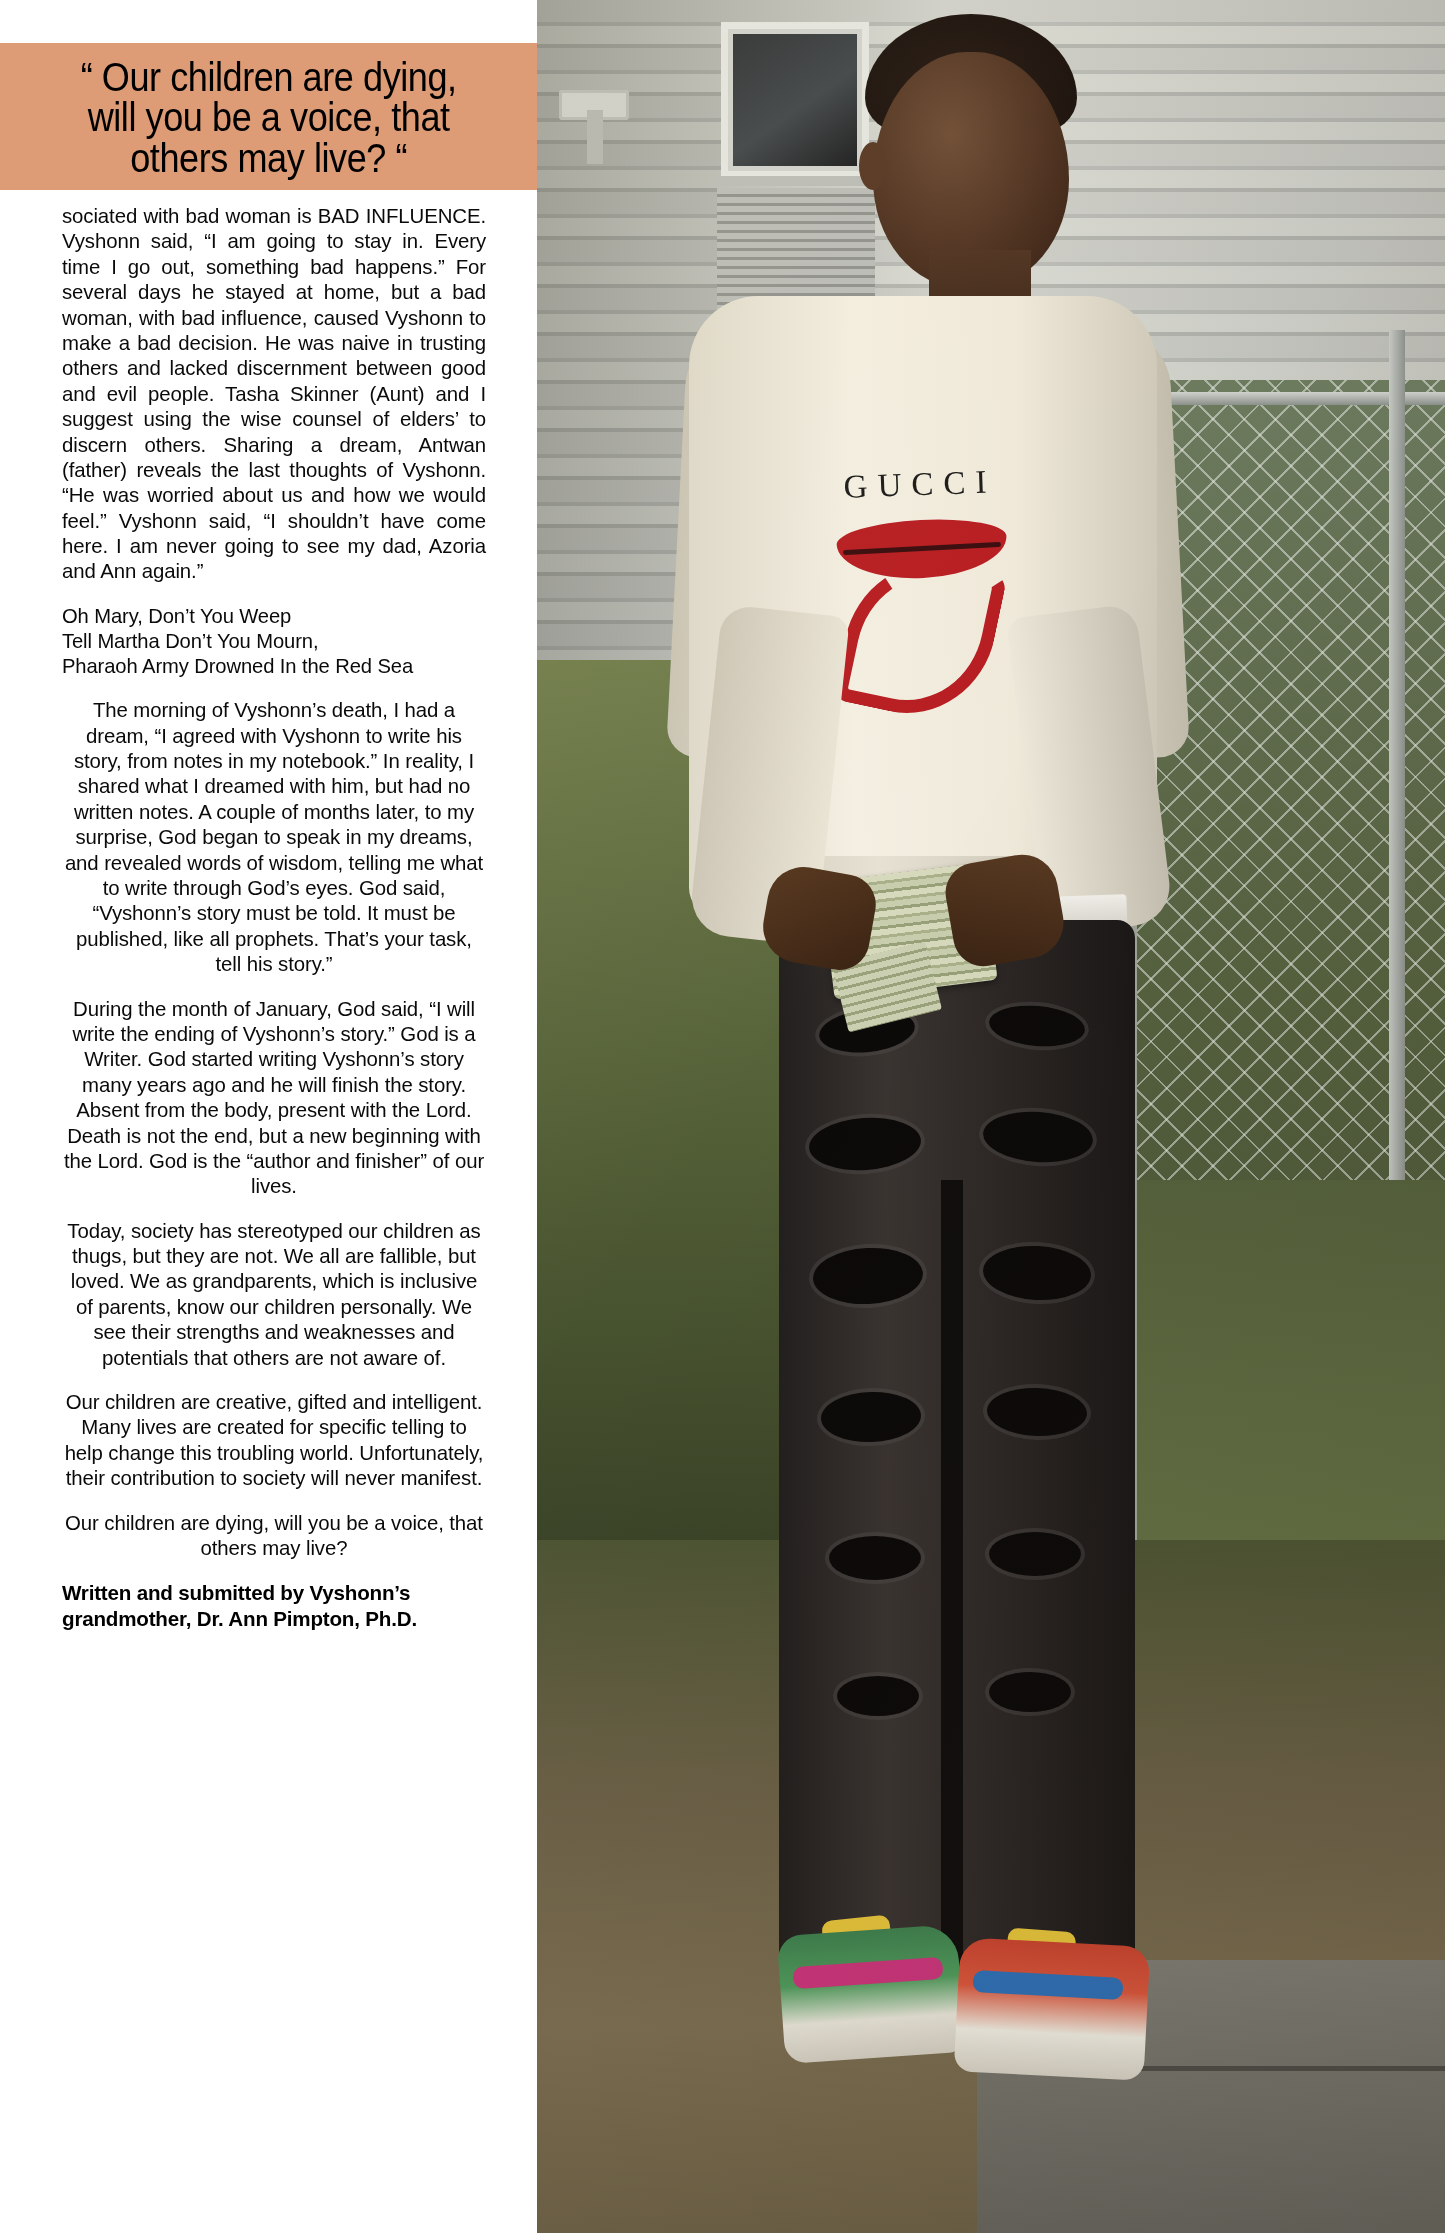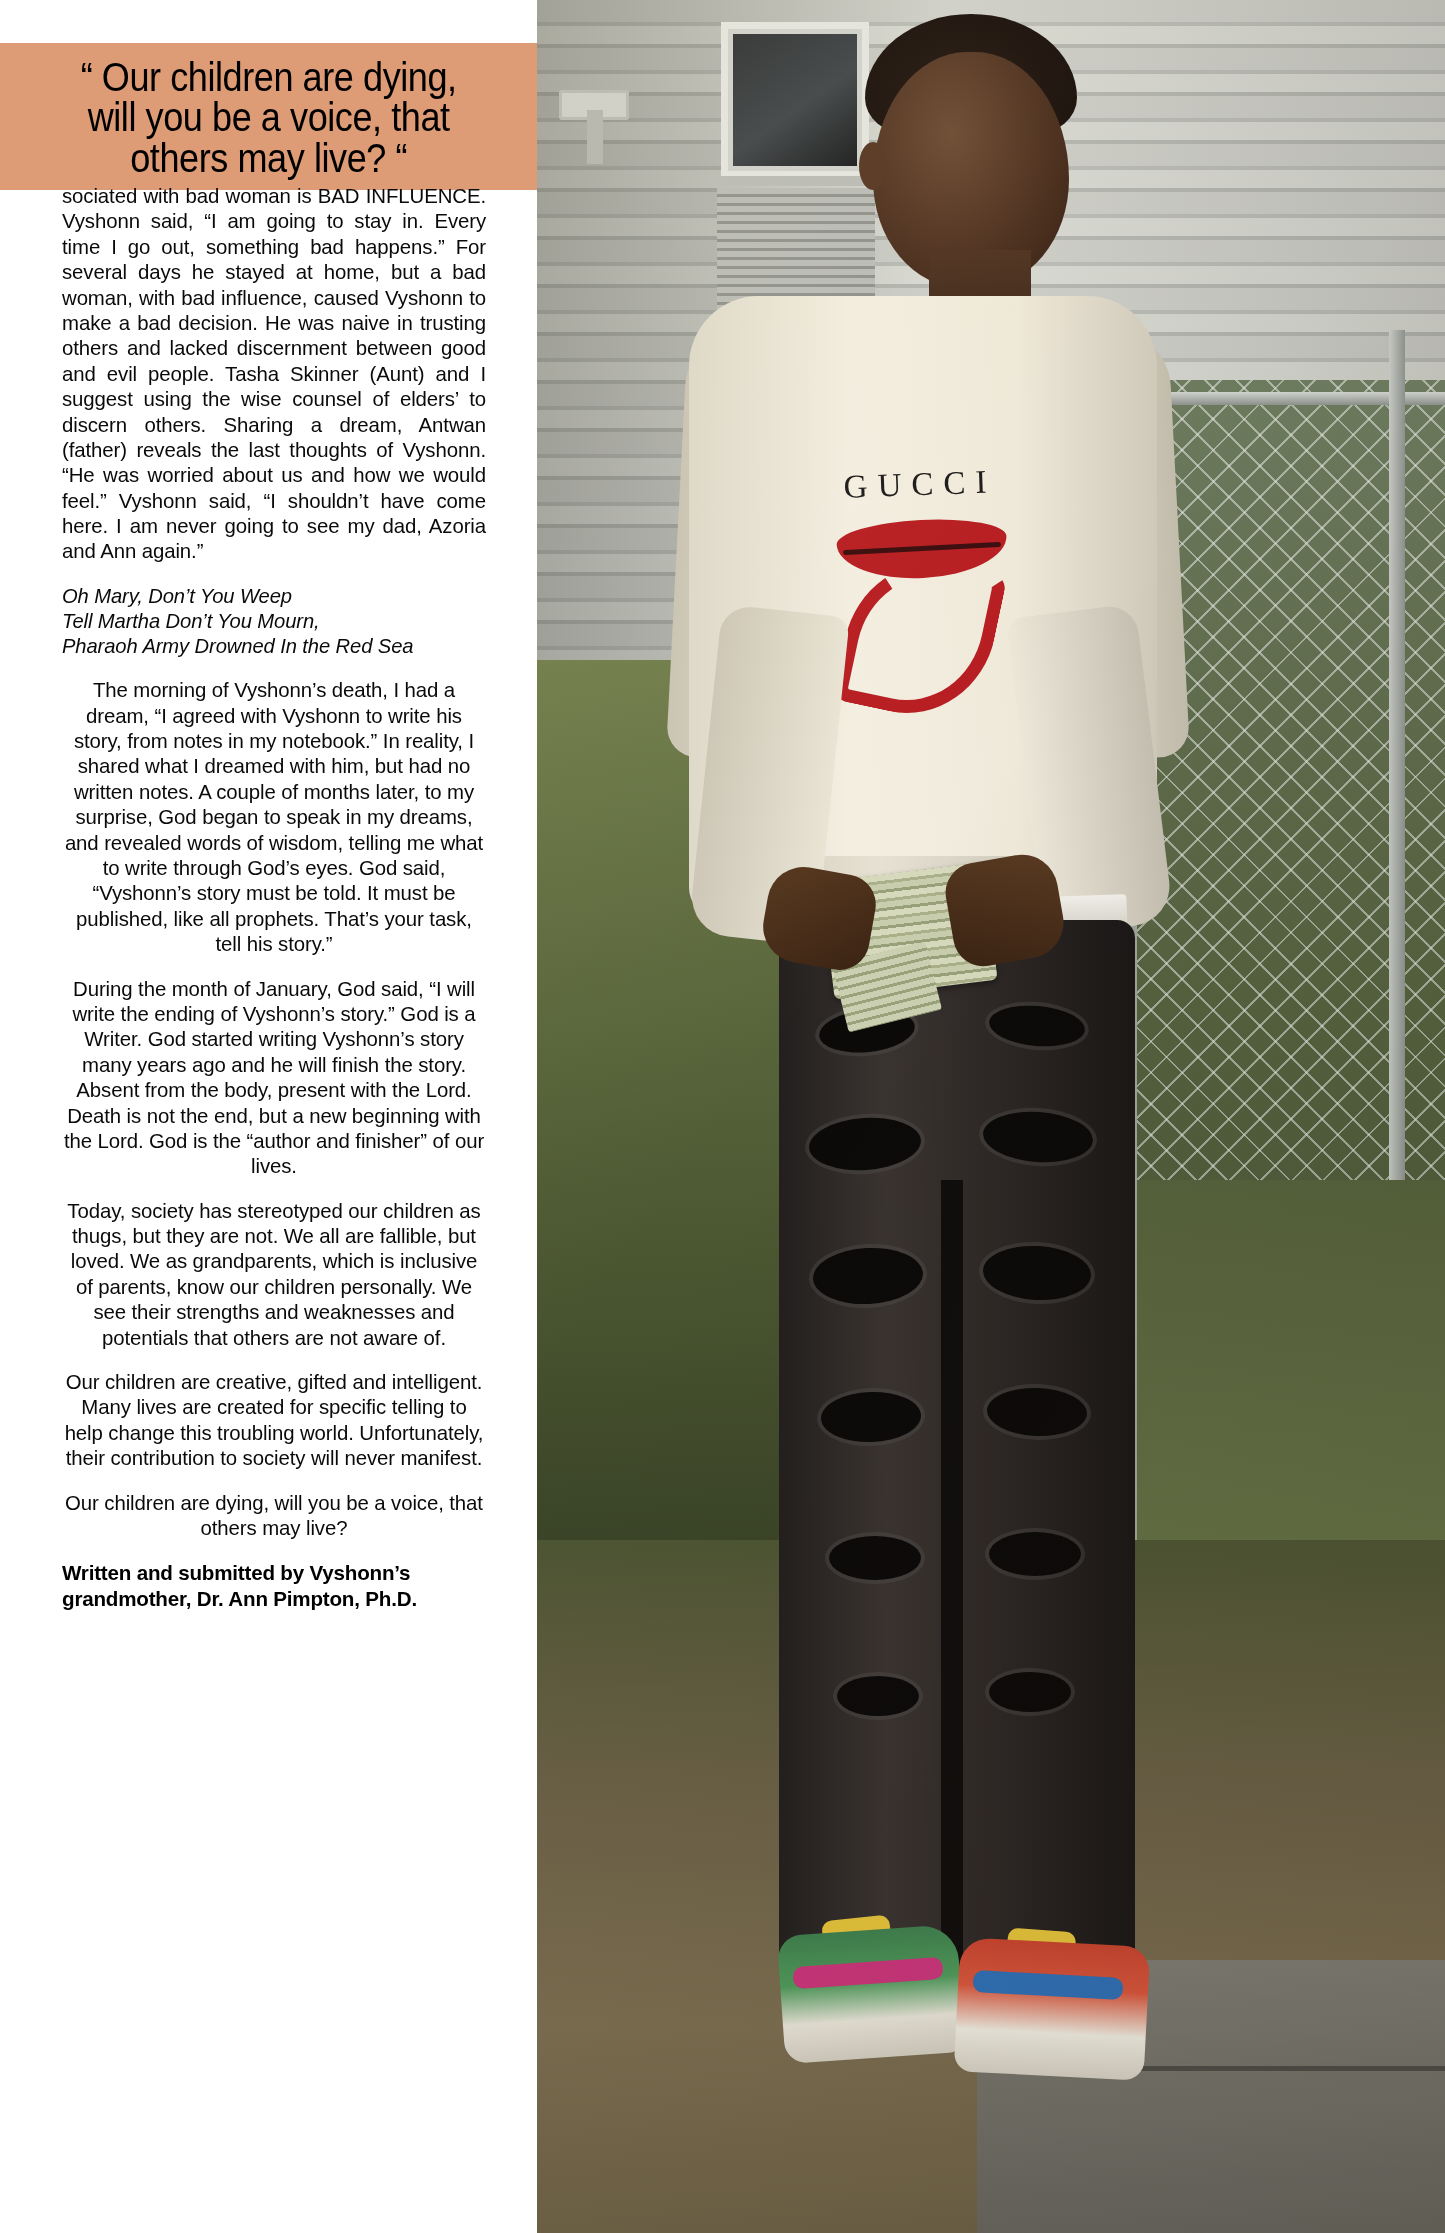--- a/index.html
+++ b/index.html
@@ -51,41 +51,40 @@
     letter-spacing: -0.5px;
     transform: scaleX(0.88);
     white-space: pre-line;
     padding: 0 6px;
     margin-top: 2px;
   }
 
   .body-col {
     position: absolute;
     left: 62px;
-    top: 184px;
+    top: 204px;
     width: 424px;
   }
 
   p.para {
     margin: 0 0 19px 0;
     font-size: 20.4px;
     line-height: 1.245;
     color: #0a0a0a;
     text-align: justify;
     text-justify: inter-word;
     letter-spacing: -0.1px;
   }
   p.para.last-ragged {
     text-align: center;
   }
   p.verse {
     margin: 0 0 19px 0;
     font-size: 20.2px;
     line-height: 1.245;
-    font-style: italic;
     color: #0a0a0a;
     text-align: left;
     letter-spacing: -0.1px;
     white-space: pre-line;
   }
   p.byline {
     margin: 16px 0 12px 0;
     font-size: 20.6px;
     line-height: 1.22;
     font-weight: bold;

